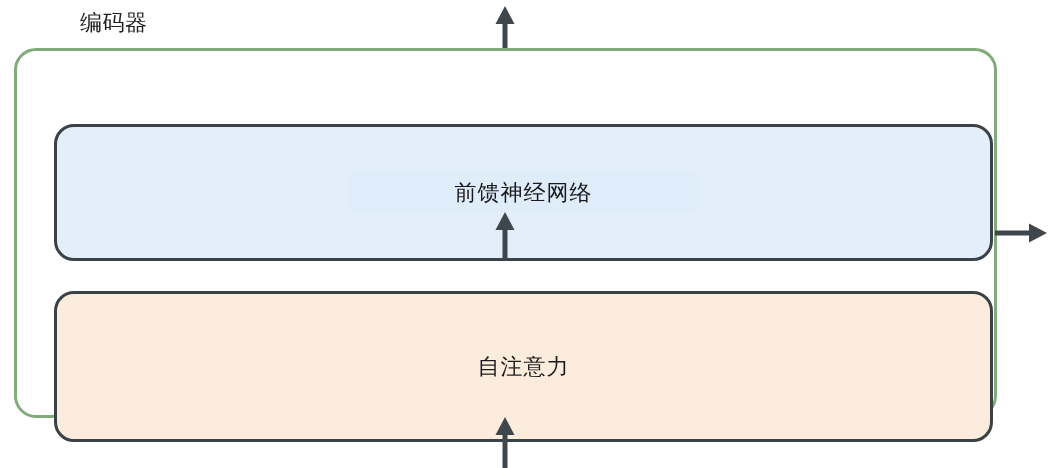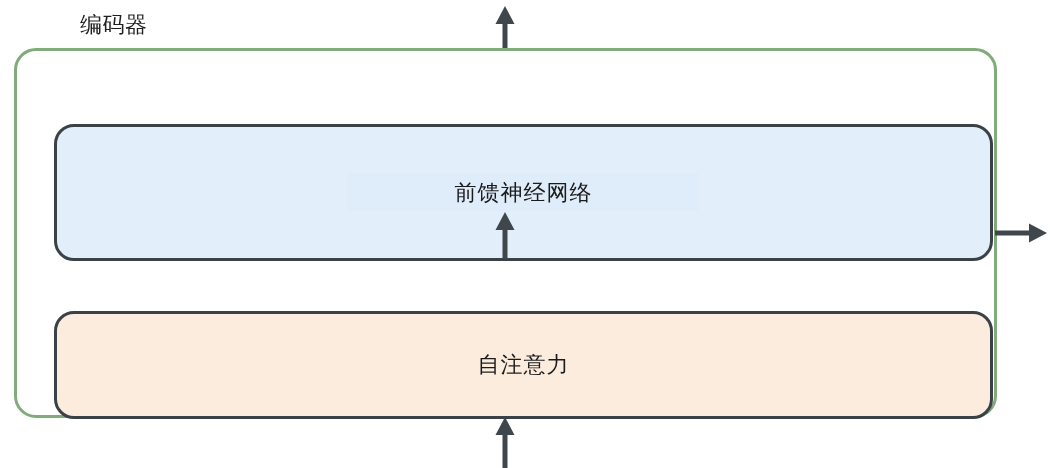--- a/index.html
+++ b/index.html
@@ -14,20 +14,21 @@
     overflow: hidden;
     font-family: "DejaVu Sans", "Liberation Sans", sans-serif;
   }
 
   #canvas {
     position: absolute;
     left: 0;
     top: 0;
     width: 1051px;
     height: 468px;
+    font-family: Liberation Mono, monospace;
   }
 
   
   .encoder-container {
     position: absolute;
     left: 14px;
     top: 48px;
     width: 983px;
     height: 370px;
     box-sizing: border-box;
@@ -81,23 +82,23 @@
     top: 46px;
     width: 351px;
     height: 38px;
     background: #dfecfa;
     z-index: 1;
     pointer-events: none;
   }
 
   .attn-block {
     left: 37px;
-    top: 260px;
+    top: 240px;
     width: 939px;
-    height: 108px;
+    height: 151px;
     background: #fcecde;
   }
 
   
   .arrow {
     position: absolute;
     pointer-events: none;
   }
   .arrow svg { display: block; overflow: visible; }
 

